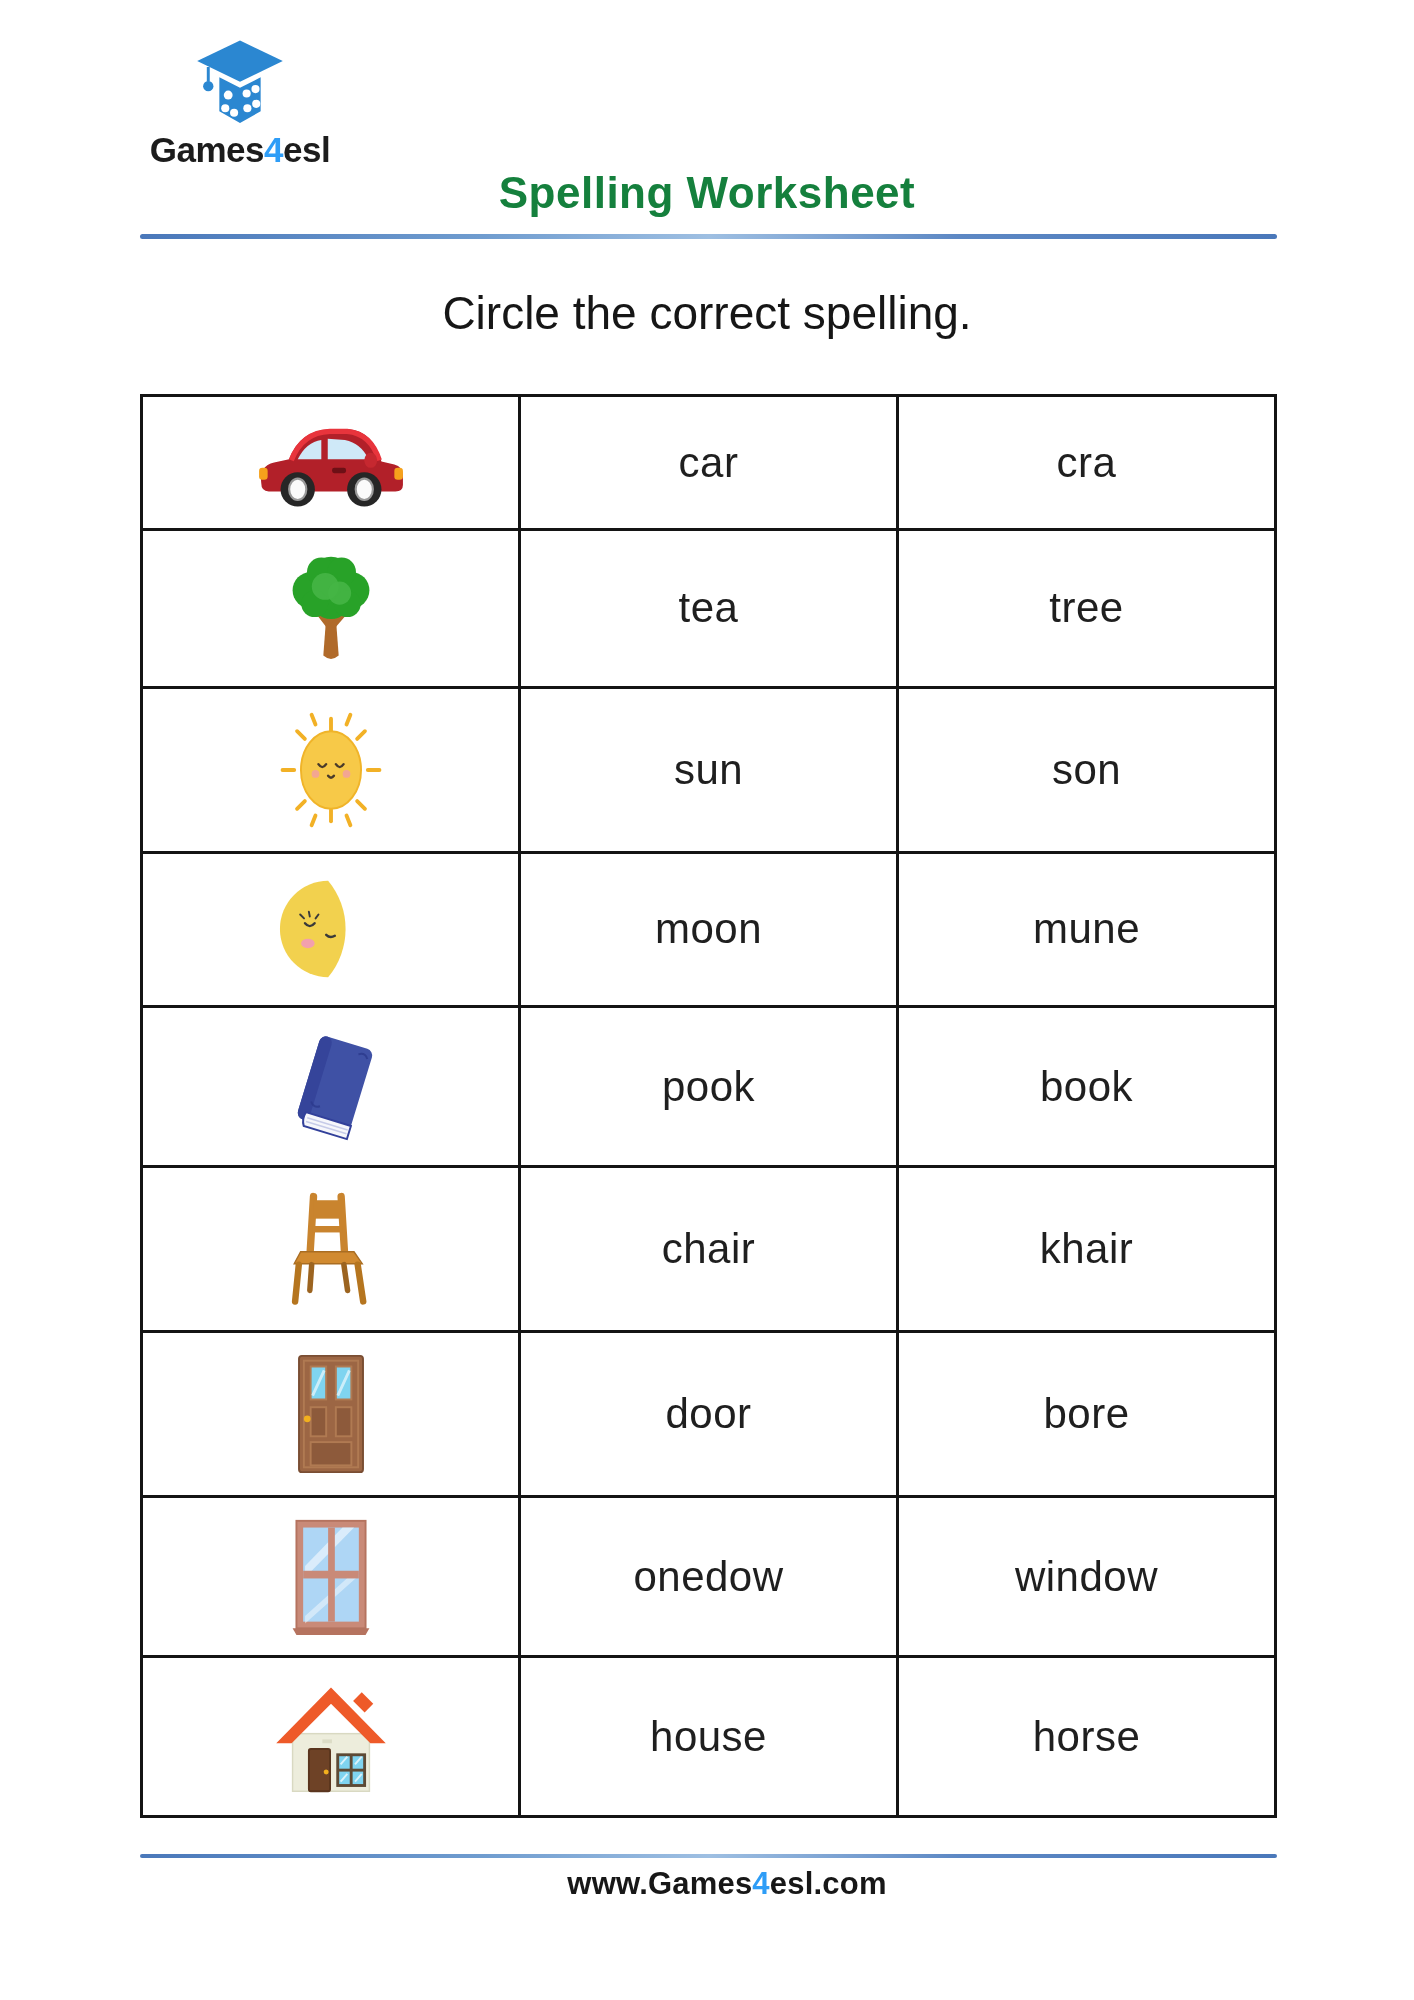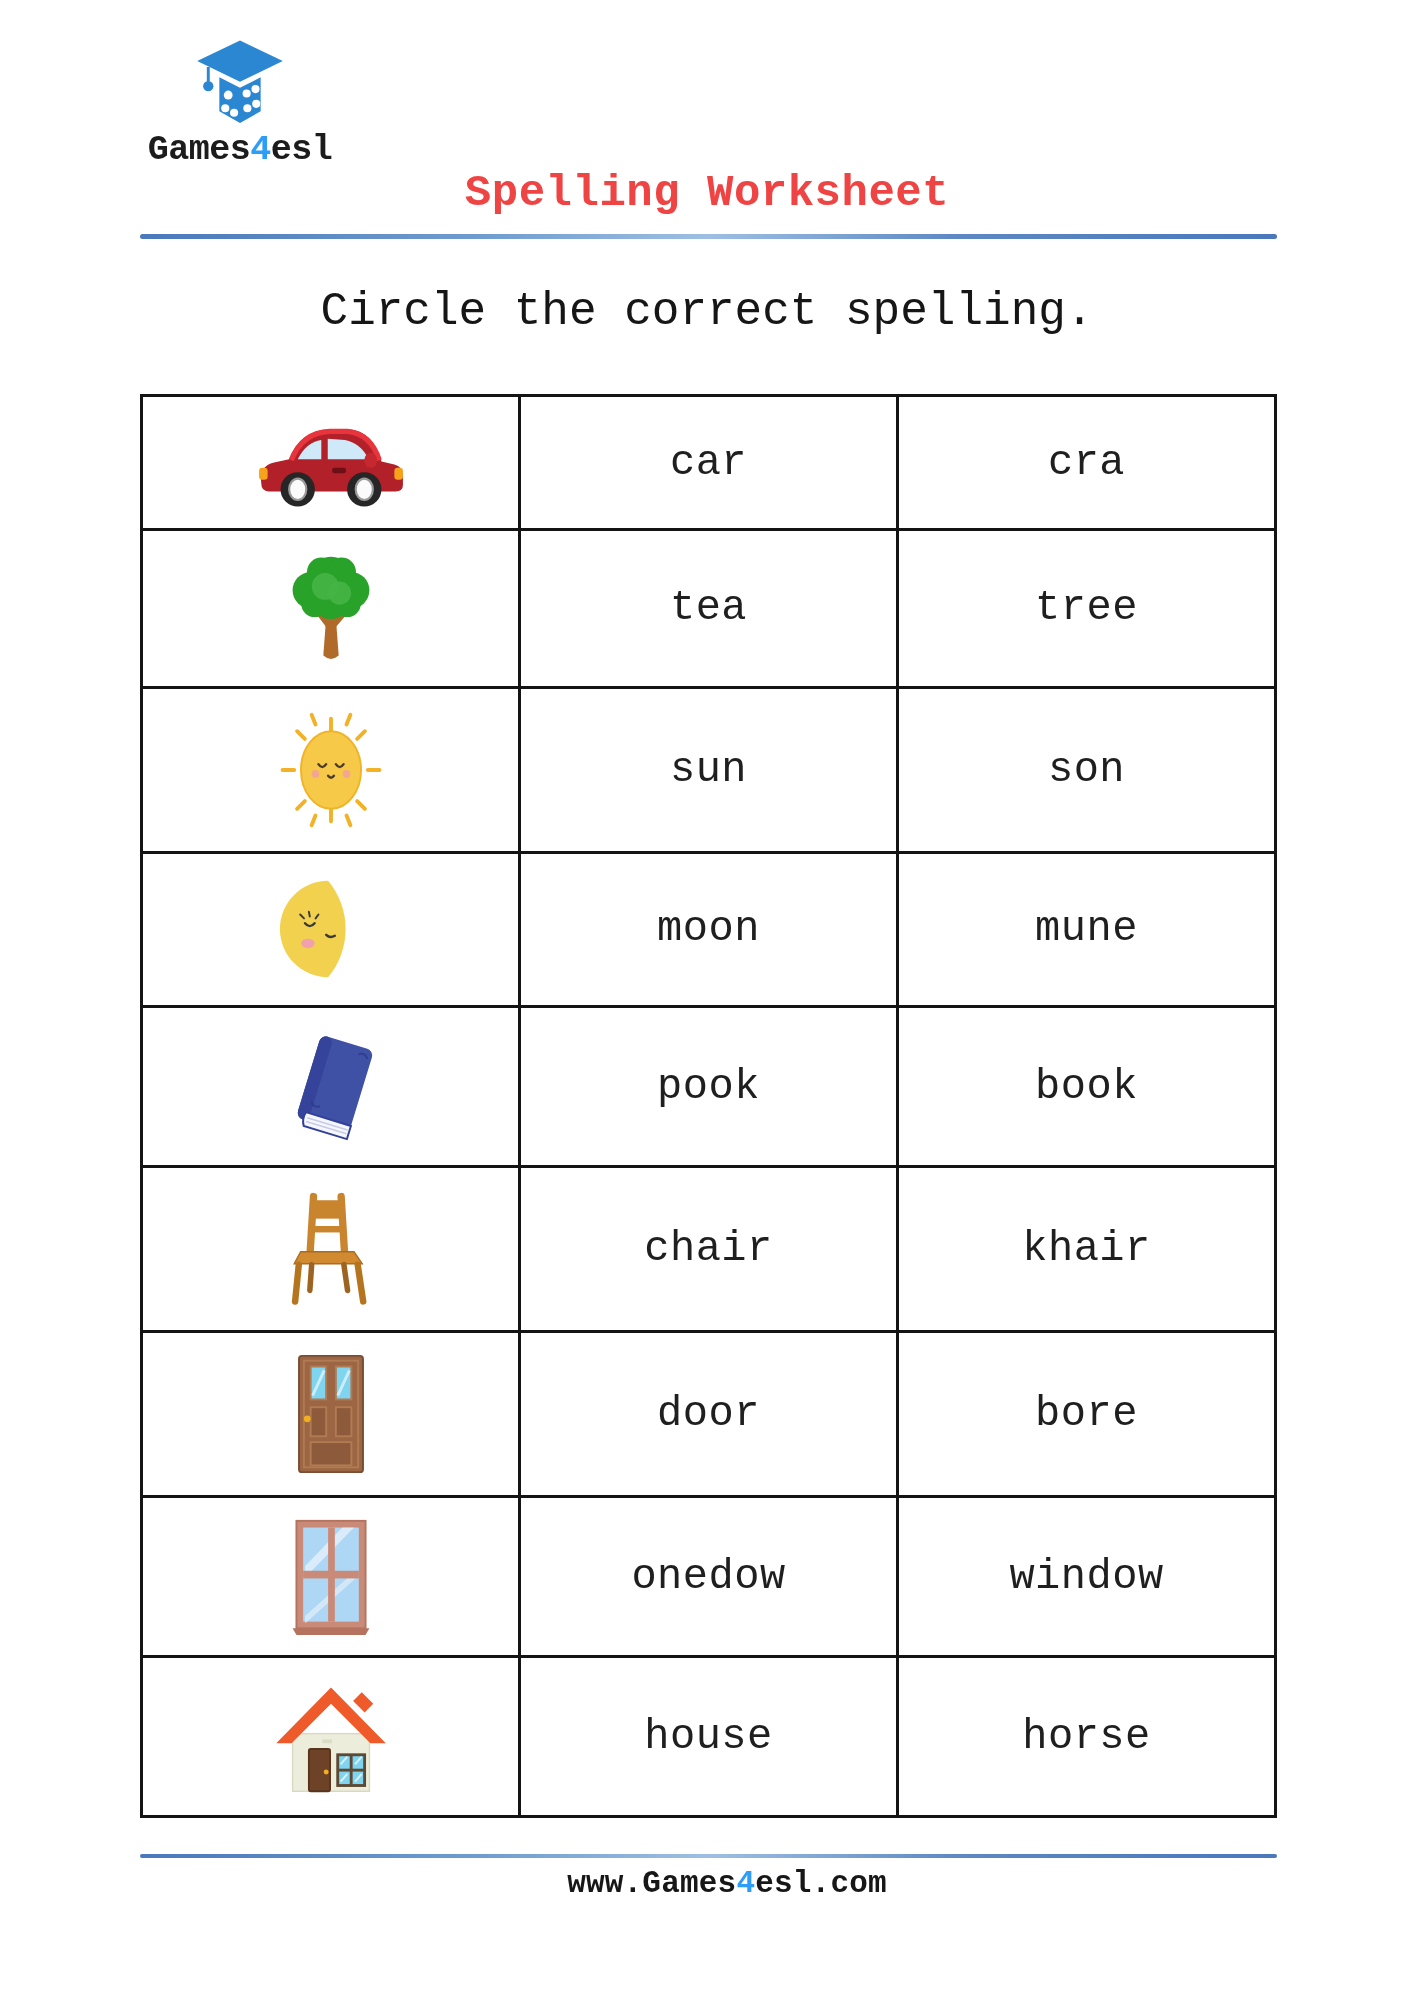--- a/index.html
+++ b/index.html
@@ -1,28 +1,28 @@
 <!DOCTYPE html>
 <html><head>
 <meta charset="utf-8">
 <style>
   html,body{margin:0;padding:0;background:#ffffff;}
   .page{position:relative;width:1414px;height:2000px;background:#ffffff;
-        font-family:Liberation Mono, monospace;overflow:hidden;}
+        font-family:Liberation Sans, sans-serif;overflow:hidden;}
 
   
   .logo{position:absolute;left:134px;top:36px;width:212px;text-align:center;}
   .logo .mark{display:block;margin:0 auto;}
   .logo .wordmark{display:block;margin-top:4px;font-size:35px;font-weight:700;
                   color:#1c1c1c;letter-spacing:-0.5px;}
   .accent-blue{color:#2e9df7;}
 
   
   .title{position:absolute;left:0;top:168px;width:1414px;text-align:center;
-         font-size:44px;font-weight:700;color:#ef4444;letter-spacing:0.5px;}
+         font-size:44px;font-weight:700;color:#15803d;letter-spacing:0.5px;}
   .rule{position:absolute;left:140px;width:1137px;height:5px;border-radius:3px;
         background:linear-gradient(90deg,#4a78ba 0%,#6f9ccf 30%,#9ebfe2 50%,#5d88c4 72%,#4a78ba 100%);}
   .rule-top{top:234px;}
   .rule-bottom{top:1854px;height:4px;}
 
   .instruction{position:absolute;left:0;top:286px;width:1414px;text-align:center;
                font-size:46px;font-weight:500;color:#161616;}
 
   
   .sheet{position:absolute;left:140px;top:394px;width:1137px;height:1424px;}

